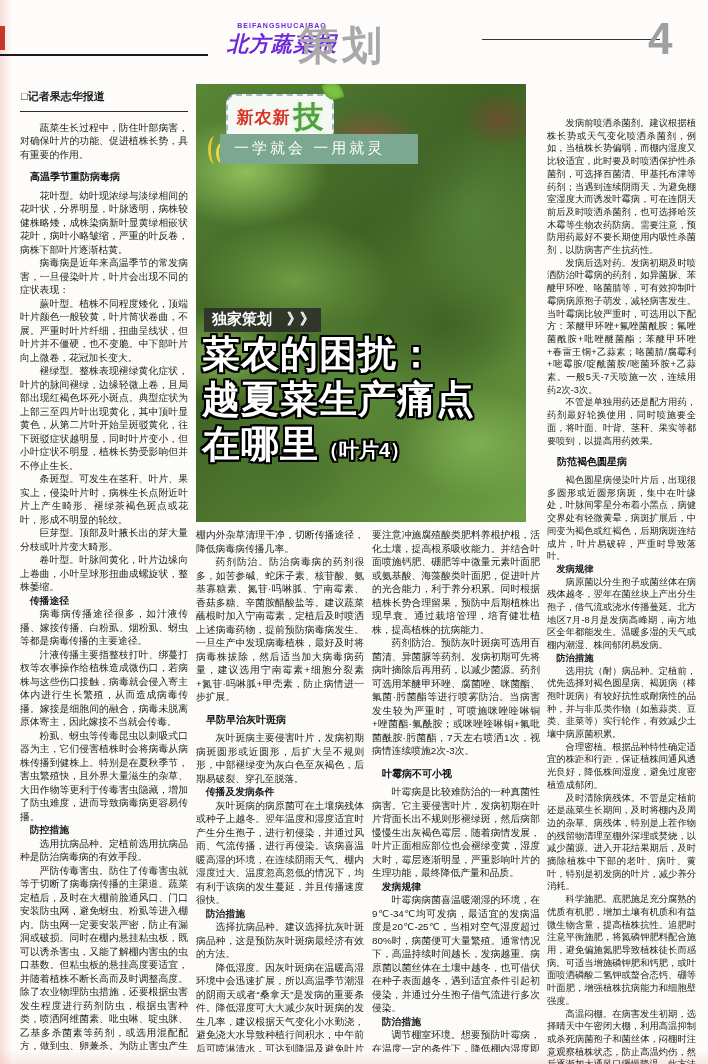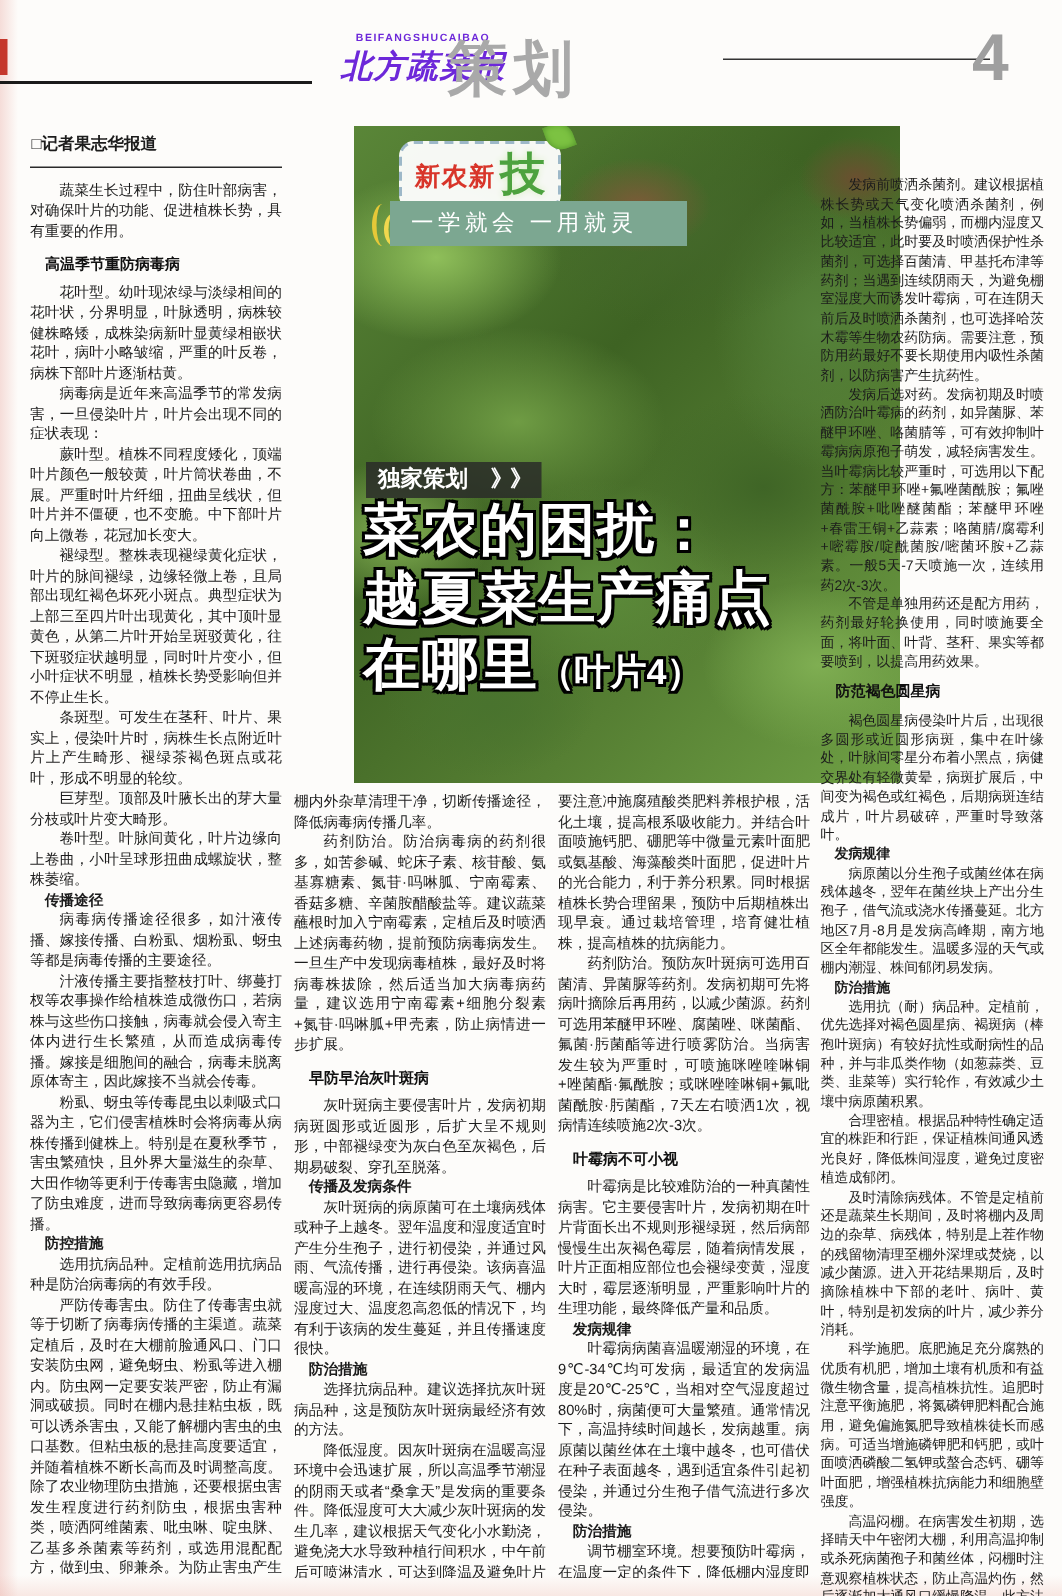--- a/index.html
+++ b/index.html
@@ -13,45 +13,45 @@
   .masthead-en{font-size:7px;letter-spacing:1px;font-weight:bold;display:block;}
   .masthead-cn{font-family:"DejaVu Serif","Liberation Serif",serif;font-size:21px;font-weight:bold;font-style:italic;display:block;margin-top:1px;letter-spacing:1px;}
   .section-title{position:absolute;left:286px;top:4px;font-size:40px;font-weight:900;color:#a9a9a9;letter-spacing:4px;margin-left:12px;}
   .editor-block{position:absolute;left:368px;top:12px;line-height:15px;}
   .editor-line{display:block;color:#c5372c;font-size:10px;font-weight:bold;}
   .date-line{display:block;color:#222;font-size:11px;}
   .header-rule{position:absolute;left:482px;top:25px;width:178px;height:0;border-top:1.5px solid #333;}
   .page-number{position:absolute;left:648px;top:0px;font-size:44px;font-weight:900;color:#9f9f9f;}
   .left-rule{position:absolute;left:0;top:54px;width:208px;height:0;border-top:2px solid #1a1a1a;}
   
-  .photo{position:absolute;left:196px;top:84px;width:364px;height:438px;overflow:hidden;background:
+  .photo{position:absolute;left:196px;top:84px;width:330px;height:438px;overflow:hidden;background:
     radial-gradient(ellipse 70px 45px at 52% 12%, #7b5b38 0%, rgba(123,91,56,0) 70%),
     radial-gradient(ellipse 55px 40px at 92% 8%, #6b4f30 0%, rgba(107,79,48,0) 70%),
     radial-gradient(ellipse 120px 80px at 15% 20%, #8fbf5a 0%, rgba(143,191,90,0) 70%),
     radial-gradient(ellipse 150px 100px at 60% 15%, #44682a 0%, rgba(68,104,42,0) 70%),
     radial-gradient(ellipse 100px 140px at 85% 30%, #55813a 0%, rgba(85,129,58,0) 70%),
     radial-gradient(ellipse 140px 90px at 30% 45%, #6f9c44 0%, rgba(111,156,68,0) 70%),
     radial-gradient(ellipse 120px 90px at 75% 55%, #3f6526 0%, rgba(63,101,38,0) 70%),
     radial-gradient(ellipse 90px 70px at 8% 62%, #86b355 0%, rgba(134,179,85,0) 70%),
     radial-gradient(ellipse 130px 100px at 45% 70%, #5d8c3b 0%, rgba(93,140,59,0) 70%),
     radial-gradient(ellipse 110px 80px at 85% 82%, #7fae52 0%, rgba(127,174,82,0) 70%),
     radial-gradient(ellipse 100px 70px at 25% 88%, #49732e 0%, rgba(73,115,46,0) 70%),
-    linear-gradient(135deg,#5a8638 0%,#3e6323 40%,#567f33 70%,#6fa045 100%); margin-left: 40px;}
+    linear-gradient(135deg,#5a8638 0%,#3e6323 40%,#567f33 70%,#6fa045 100%);}
   .badge-box{position:absolute;left:30px;top:10px;width:104px;height:42px;background:rgba(255,255,255,.95);border:2px dashed #9db8c8;border-radius:10px;display:flex;align-items:center;justify-content:center;gap:3px;}
   .badge-cn{color:#d8352a;font-size:17px;font-weight:900;letter-spacing:1px;}
   .badge-tech{color:#4da23f;font-size:30px;font-weight:900;line-height:30px;text-shadow:0 0 5px #d8eec2;}
   .leaf{position:absolute;right:-10px;top:-14px;width:18px;height:18px;background:#7cc242;border-radius:0 60% 0 60%;transform:rotate(-20deg);box-shadow:inset 0 0 4px #4e8f28;}
   .slogan-band{position:absolute;left:24px;top:50px;min-width:170px;background:#7ca791;color:#fff;font-size:15px;font-weight:normal;letter-spacing:3px;padding:5px 14px 6px;white-space:nowrap;}
   .swirl{position:absolute;left:12px;top:52px;width:11px;height:28px;border-left:3px solid #e6c838;border-radius:60% 0 0 60%;}
   .swirl.s2{left:20px;top:58px;height:22px;border-color:#f0d84e;}
   .kicker{position:absolute;left:8px;top:224px;display:inline-flex;align-items:center;gap:15px;background:rgba(40,40,40,.82);color:#fff;font-size:15px;font-weight:bold;padding:2px 8px 3px;border-radius:0;}
   .kicker-arrows{font-size:15px;letter-spacing:-2px;}
   .headline{position:absolute;left:6px;top:248px;color:#fff;font-weight:900;font-size:38px;line-height:45px;letter-spacing:1px;
     text-shadow:2px 2px 0 #000,-2px -2px 0 #000,2px -2px 0 #000,-2px 2px 0 #000,0 2px 0 #000,2px 0 0 #000,0 -2px 0 #000,-2px 0 0 #000;}
-  .headline .suffix{font-size:24px;font-weight:900;letter-spacing:0;}
+  .headline .suffix{font-size:20px;font-weight:900;letter-spacing:0;}
   
   .col{position:absolute;overflow:hidden;text-align:justify;font-size:9.8px;line-height:13.5px;}
   .col-a{left:20px;top:88px;width:168px;height:962px;}
   .col-b{left:196px;top:528px;width:168px;height:524px;}
   .col-c{left:372px;top:528px;width:168px;height:524px;}
   .col-d{left:547px;top:88px;width:149px;height:966px;font-size:9.3px;line-height:12.7px;margin-top:29px;}
   .blk-byline{font-size:11px;font-weight:bold;padding:2px 0 7px 1px;border-bottom:1.5px solid #2a2a2a;margin-bottom:9px;}
   .blk-para{text-indent:2em;}
   .blk-cont{text-indent:0;}
   .blk-sec{font-weight:900;font-size:10px;margin:9px 0 5px;text-indent:1em;color:#111;}

